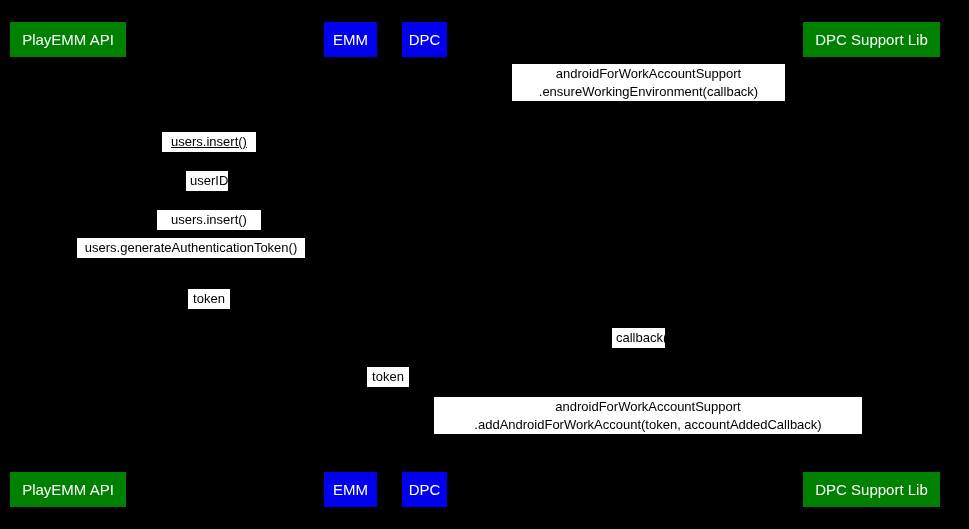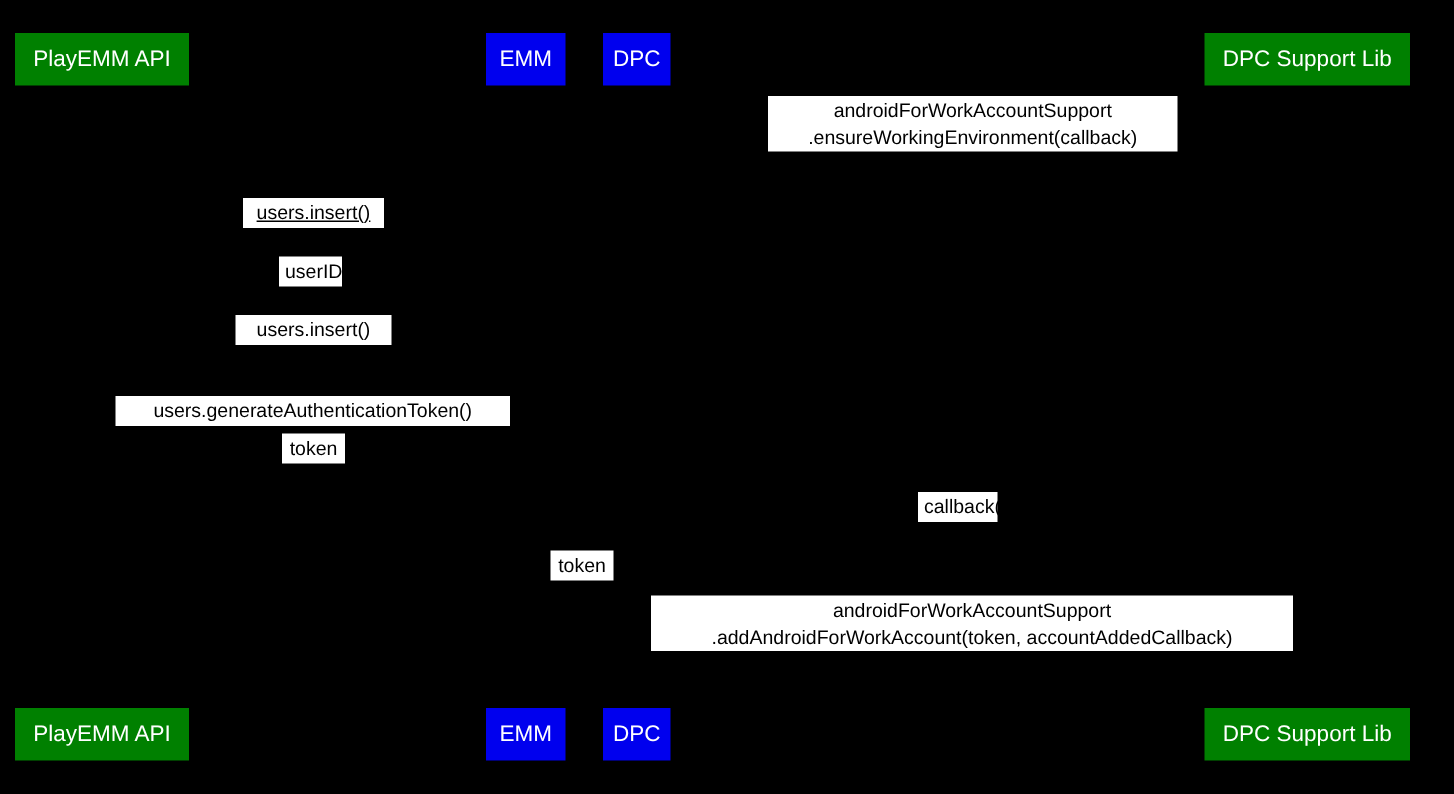--- a/index.html
+++ b/index.html
@@ -60,21 +60,21 @@
 
   <div class="msg" style="left:512px; top:64px; width:273px;">androidForWorkAccountSupport
 .ensureWorkingEnvironment(callback)</div>
 
   <div class="msg" style="left:162px; top:132px; width:94px;text-decoration:underline;">users.insert()</div>
 
   <div class="msg" style="left:186px; top:171px; width:42px;">userID</div>
 
   <div class="msg" style="left:157px; top:210px; width:104px;">users.insert()</div>
 
-  <div class="msg" style="left:77px; top:264px; width:263px;">users.generateAuthenticationToken()</div>
+  <div class="msg" style="left:77px; top:238px; width:228px;">users.generateAuthenticationToken()</div>
 
   <div class="msg" style="left:188px; top:289px; width:42px;">token</div>
 
   <div class="msg" style="left:612px; top:328px; width:53px;">callback()</div>
 
   <div class="msg" style="left:367px; top:367px; width:42px;">token</div>
 
   <div class="msg" style="left:434px; top:397px; width:428px;">androidForWorkAccountSupport
 .addAndroidForWorkAccount(token, accountAddedCallback)</div>
 

